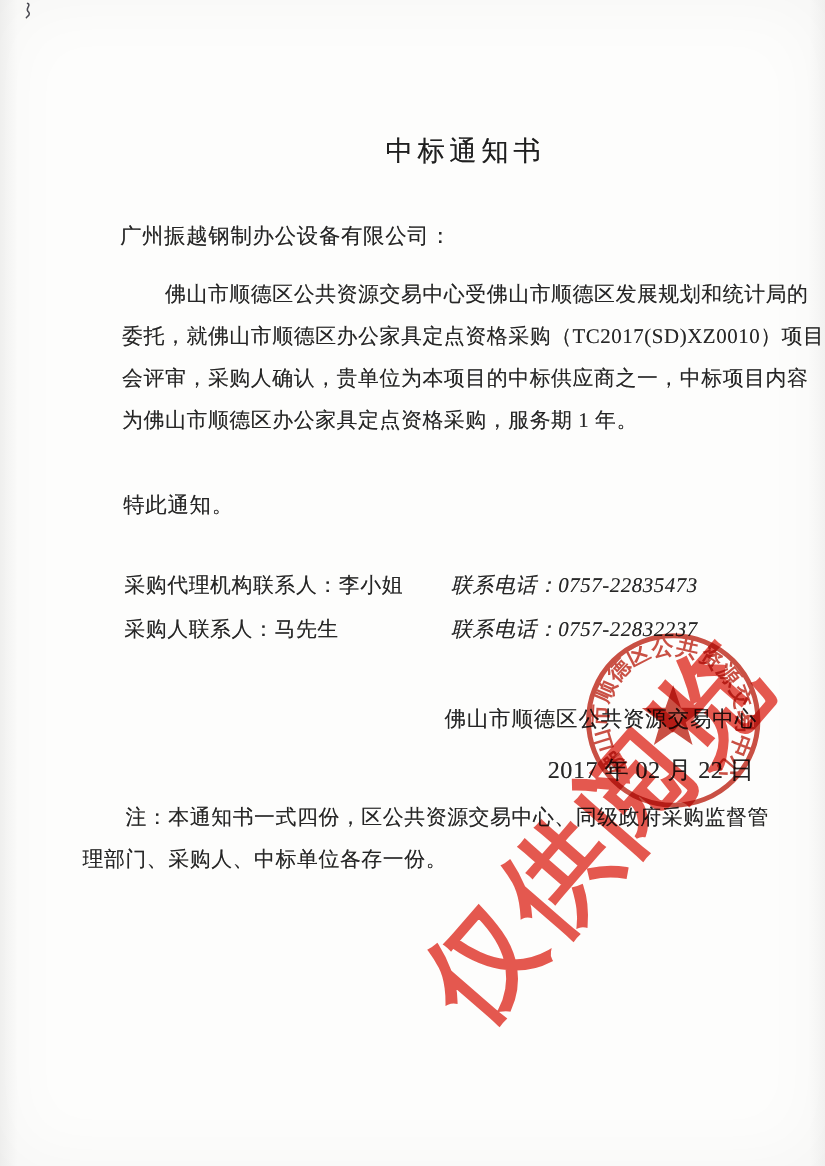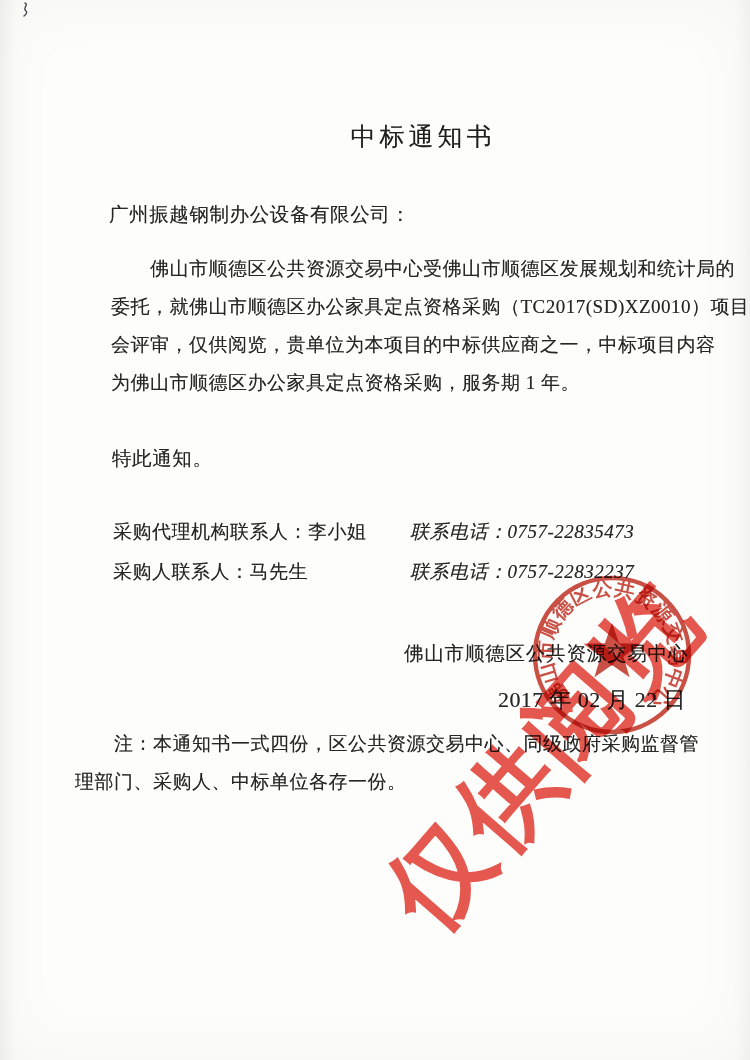--- a/index.html
+++ b/index.html
@@ -118,21 +118,21 @@
     <path d="M5,1 C9,3 2,6 6,9 C8,11 5,13 4,14" fill="none" stroke="#4a4a52" stroke-width="1.4" stroke-linecap="round"></path>
   </svg>
 
   <div class="doc-title">中标通知书</div>
 
   <div class="recipient">广州振越钢制办公设备有限公司：</div>
 
   <div class="body-lines">
     <div class="body-line indent">佛山市顺德区公共资源交易中心受佛山市顺德区发展规划和统计局的</div>
     <div class="body-line">委托，就佛山市顺德区办公家具定点资格采购（TC2017(SD)XZ0010）项目</div>
-    <div class="body-line">会评审，仅供阅览，贵单位为本项目的中标供应商之一，中标项目内容</div>
+    <div class="body-line">会评审，采购人确认，贵单位为本项目的中标供应商之一，中标项目内容</div>
     <div class="body-line">为佛山市顺德区办公家具定点资格采购，服务期 1 年。</div>
   </div>
 
   <div class="closing">特此通知。</div>
 
   <div class="contact-row row1">
     <span class="c-label">采购代理机构联系人：李小姐</span>
     <span class="c-phone">联系电话：0757-22835473</span>
   </div>
   <div class="contact-row row2">

